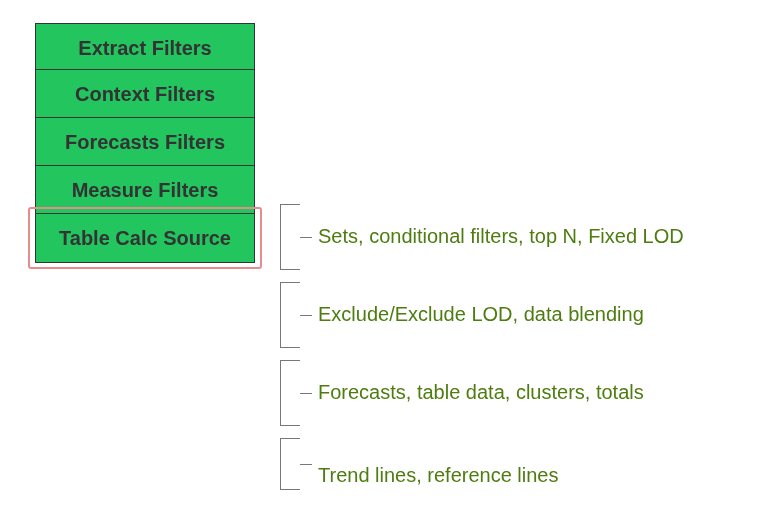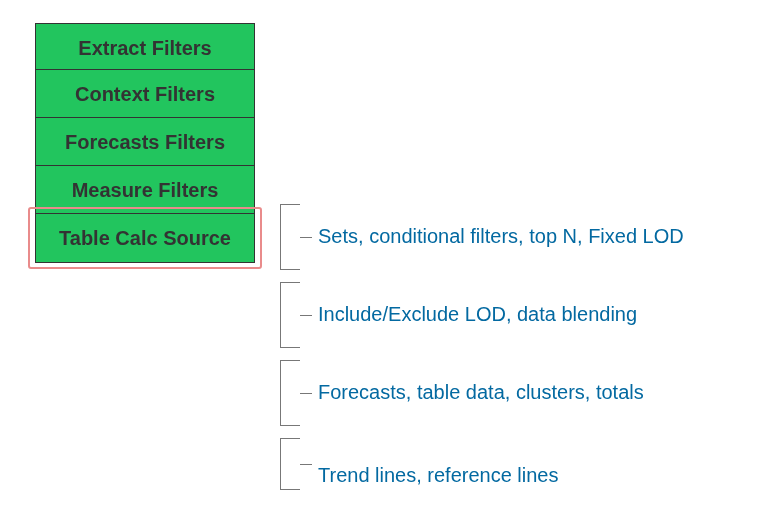--- a/index.html
+++ b/index.html
@@ -49,21 +49,21 @@
     display: block;
     margin-top: -1px;
     margin-bottom: -1px;
     z-index: 1;
   }
   .arrow svg { display: block; }
   .annot {
     position: absolute;
     font-size: 20px;
     font-weight: 300;
-    color: #0369a1;
+    color: #4d7c0f;
   }
   .bracket {
     position: absolute;
     width: 20px;
     border: 1px solid #777;
     border-right: none;
     left: 280px;
   }
   .bracket::after {
     content: "";
@@ -137,15 +137,15 @@
   </div>
 
 </div>
 
 <div class="bracket" style="top:204px;height:66px;"></div>
 <div class="bracket" style="top:282px;height:66px;"></div>
 <div class="bracket" style="top:360px;height:66px;"></div>
 <div class="bracket" style="top:438px;height:52px;"></div>
 
 <div class="annot" style="left:318px;top:225px;">Sets, conditional filters, top N, Fixed LOD</div>
-<div class="annot" style="left:318px;top:303px;">Include/Exclude LOD, data blending</div>
+<div class="annot" style="left:318px;top:303px;">Exclude/Exclude LOD, data blending</div>
 <div class="annot" style="left:318px;top:381px;">Forecasts, table data, clusters, totals</div>
 <div class="annot" style="left:318px;top:464px;">Trend lines, reference lines</div>
 
 </body></html>

